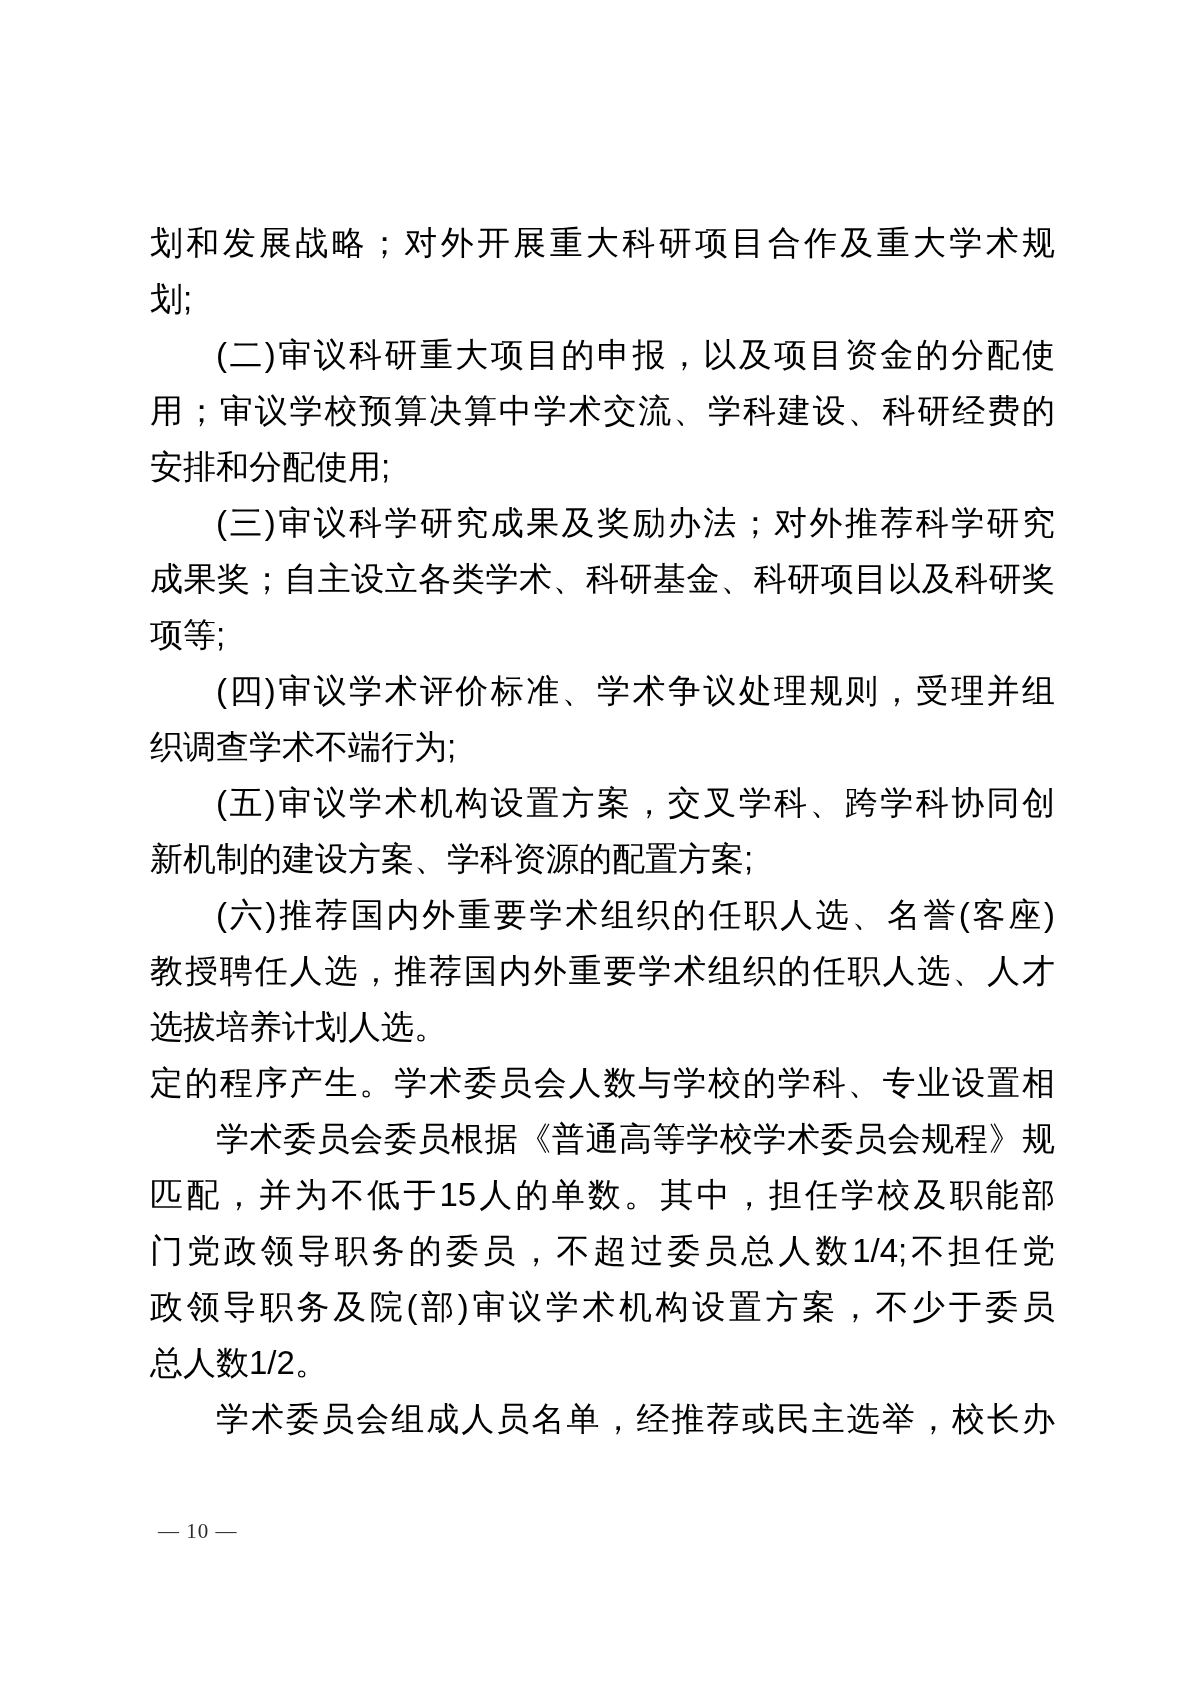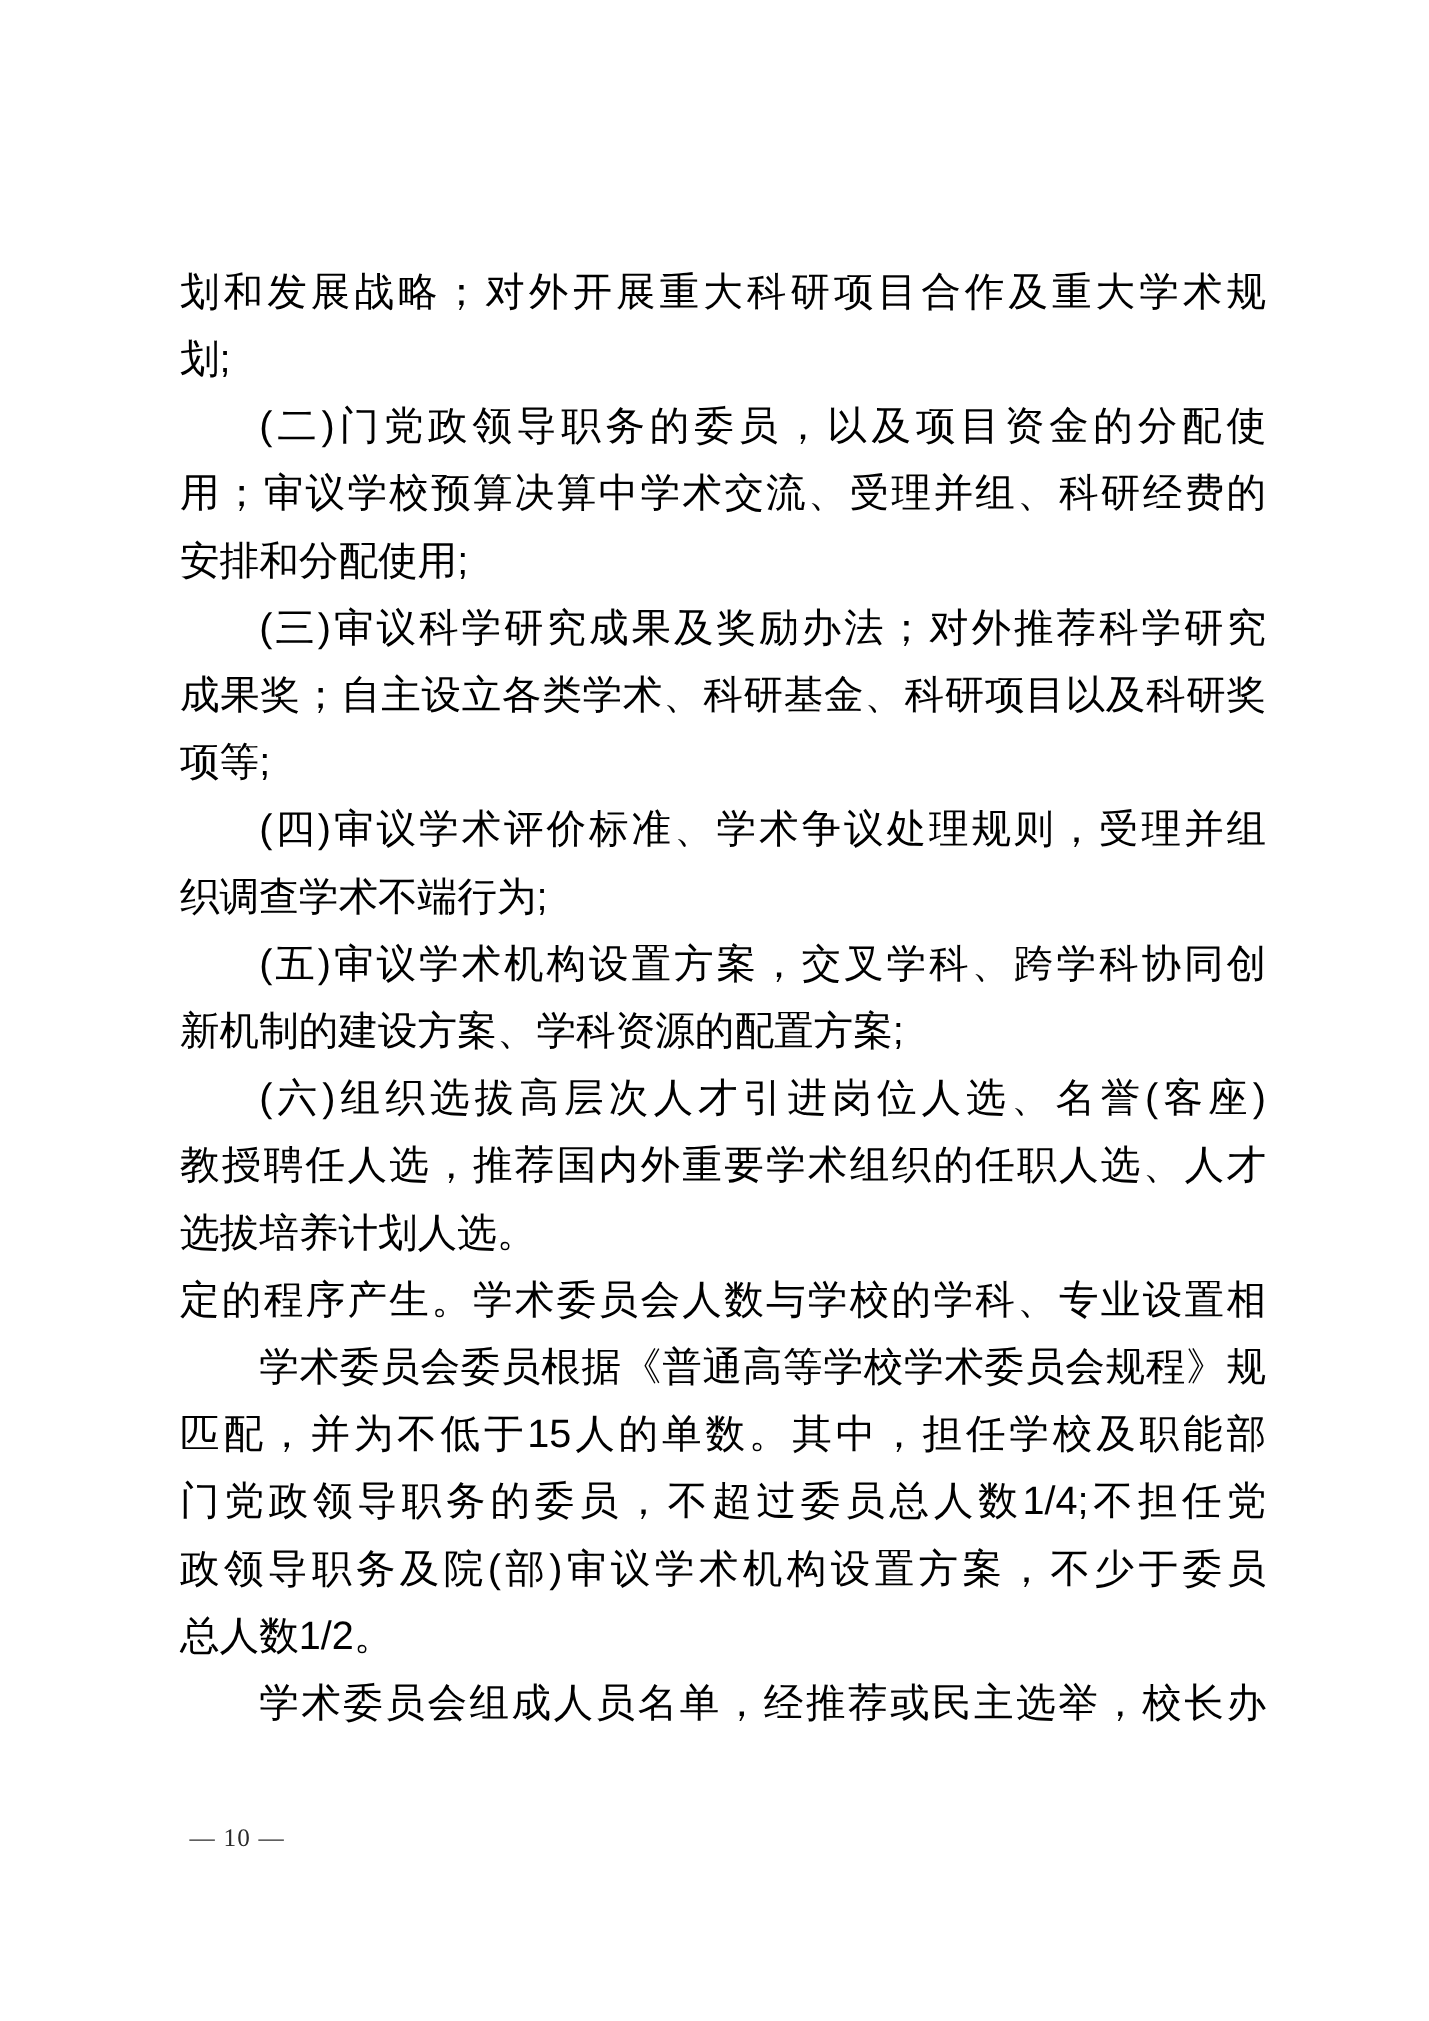--- a/index.html
+++ b/index.html
@@ -52,31 +52,31 @@
     text-align: center;
   }
 </style>
 </head>
 <body>
 
 <div class="page">
   <div class="text-block">
       <div class="line">划和发展战略；对外开展重大科研项目合作及重大学术规</div>
       <div class="line end">划;</div>
-      <div class="line indent">(二)门党政领导职务的委员，以及项目资金的分配使</div>
-      <div class="line">用；审议学校预算决算中学术交流、受理并组、科研经费的</div>
+      <div class="line indent">(二)审议科研重大项目的申报，以及项目资金的分配使</div>
+      <div class="line">用；审议学校预算决算中学术交流、学科建设、科研经费的</div>
       <div class="line end">安排和分配使用;</div>
       <div class="line indent">(三)审议科学研究成果及奖励办法；对外推荐科学研究</div>
       <div class="line">成果奖；自主设立各类学术、科研基金、科研项目以及科研奖</div>
       <div class="line end">项等;</div>
       <div class="line indent">(四)审议学术评价标准、学术争议处理规则，受理并组</div>
       <div class="line end">织调查学术不端行为;</div>
       <div class="line indent">(五)审议学术机构设置方案，交叉学科、跨学科协同创</div>
       <div class="line end">新机制的建设方案、学科资源的配置方案;</div>
-      <div class="line indent">(六)组织选拔高层次人才引进岗位人选、名誉(客座)</div>
+      <div class="line indent">(六)推荐国内外重要学术组织的任职人选、名誉(客座)</div>
       <div class="line">教授聘任人选，推荐国内外重要学术组织的任职人选、人才</div>
       <div class="line end">选拔培养计划人选。</div>
       <div class="line">定的程序产生。学术委员会人数与学校的学科、专业设置相</div>
       <div class="line indent">学术委员会委员根据《普通高等学校学术委员会规程》规</div>
       <div class="line">匹配，并为不低于15人的单数。其中，担任学校及职能部</div>
       <div class="line">门党政领导职务的委员，不超过委员总人数1/4;不担任党</div>
       <div class="line">政领导职务及院(部)审议学术机构设置方案，不少于委员</div>
       <div class="line end">总人数1/2。</div>
       <div class="line indent">学术委员会组成人员名单，经推荐或民主选举，校长办</div>
     </div>

